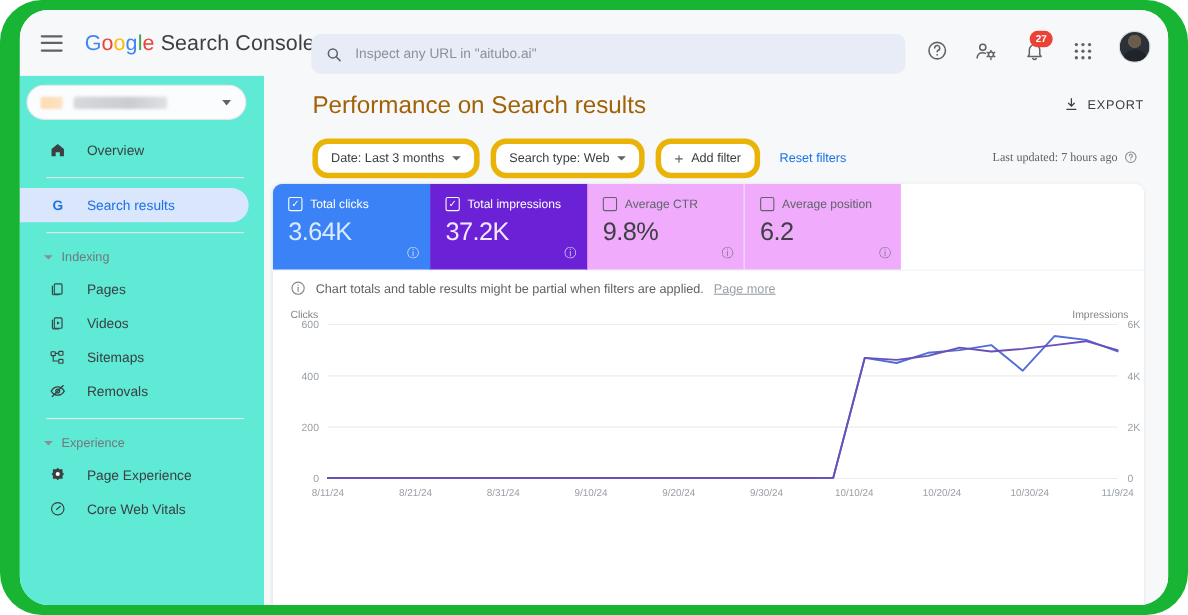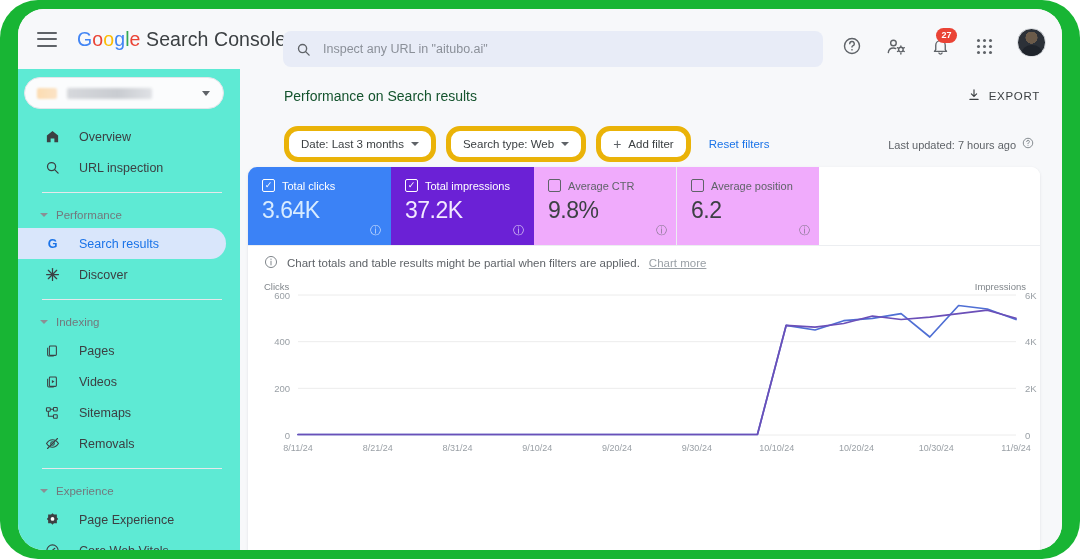--- a/index.html
+++ b/index.html
@@ -103,42 +103,42 @@
   .navsep{height:1px;background:#e6e8eb;margin:9px 18px 9px 24px;}
   .navgroup{
     display:flex;align-items:center;gap:8px;
     padding-left:22px;height:26px;color:#73777c;font-size:11.5px;cursor:pointer;
   }
   .navgroup .tri{width:0;height:0;border-left:4px solid transparent;border-right:4px solid transparent;border-top:4.5px solid #8a8f94;}
 
   
   .main{position:absolute;left:222px;top:60px;right:0;bottom:0;background:#f7f8fa;overflow:hidden;}
   .pagehead{display:flex;align-items:center;height:42px;padding:6px 22px 0 44px;}
-  .pagetitle{font-size:14px;color:#14532d;}
+  .pagetitle{font-size:22px;color:#a16207;}
   .export{
     margin-left:auto;display:flex;align-items:center;gap:8px;cursor:pointer;
     font-size:11.5px;letter-spacing:.7px;color:#3c4043;
   }
 
   .filters{display:flex;align-items:center;gap:10px;padding:8px 22px 0 44px;height:38px;}
   .chip{
     height:26px;border:5px solid #eab308;border-radius:14px;background:#fff;
     display:flex;align-items:center;gap:7px;padding:0 12px;
     font-size:11.5px;color:#3c4043;cursor:pointer;white-space:nowrap;
   }
   .chip .tri{width:0;height:0;border-left:4px solid transparent;border-right:4px solid transparent;border-top:4.5px solid #5f6368;}
   .chip.sel{background:#d3e8f7;border-color:#c6dff1;color:#1f3d52;}
   .chip.sel .blur{
     display:inline-block;width:110px;height:10px;border-radius:2px;margin-left:-3px;
     background:linear-gradient(90deg,#b6d4e8,#a9cde4 40%,#c0dcee);filter:blur(1.8px);
   }
   .chip .xmark{font-size:13px;color:#31576f;margin-left:2px;}
   .chip.add .plus{font-size:14px;color:#5f6368;line-height:0;}
   .reset{font-size:11.5px;color:#1a73e8;cursor:pointer;margin-left:8px;}
-  .lastupd{margin-left:auto;display:flex;align-items:flex-end;gap:6px;font-size:11px;color:#5f6368;padding-right:6px;}
+  .lastupd{margin-left:auto;display:flex;align-items:flex-start;gap:6px;font-size:11px;color:#5f6368;padding-right:6px;font-family:Liberation Serif, serif;}
 
   
   .card{
     position:absolute;left:8px;right:22px;top:98px;bottom:-30px;
     background:#fff;border-radius:9px;box-shadow:0 1px 3px rgba(60,64,67,.13);
     overflow:hidden;
   }
   .metrics{display:flex;height:78px;border-bottom:1px solid #eceef1;}
   .metric{
     flex:0 0 128px;position:relative;padding:12px 0 0 14px;cursor:pointer;
@@ -243,57 +243,33 @@
 
     <div class="navitem">
       <span class="ni">
         <svg width="15" height="15" viewBox="0 0 24 24" fill="#3c4043">
               <path d="M12 3 3 10.4V21h6v-6h6v6h6V10.4L12 3Z"></path>
             </svg>
       </span>
       <span>Overview</span>
     </div>
 
-    <div class="navitem">
-      <span class="ni">
-        <svg width="15" height="15" viewBox="0 0 24 24" fill="none" stroke="#3c4043" stroke-width="2">
-          <circle cx="10.5" cy="10.5" r="6.5"></circle>
-              <line x1="15.4" y1="15.4" x2="21" y2="21" stroke-linecap="round"></line>
-        </svg>
-      </span>
-      <span>URL inspection</span>
-    </div>
 
     <div class="navsep"></div>
 
-    <div class="navgroup">
-      <span class="tri"></span>
-      <span>Performance</span>
-    </div>
 
     <div class="navitem active">
       <span class="ni">
         <svg width="15" height="15" viewBox="0 0 24 24">
               <text x="12" y="19" font-size="20" font-family="Liberation Sans, sans-serif" text-anchor="middle" fill="#1a73e8" font-weight="bold">G</text>
             </svg>
       </span>
       <span>Search results</span>
     </div>
 
-    <div class="navitem">
-      <span class="ni">
-        <svg width="15" height="15" viewBox="0 0 24 24" stroke="#3c4043" stroke-width="2" stroke-linecap="round">
-          <line x1="12" y1="2.5" x2="12" y2="21.5"></line>
-              <line x1="2.5" y1="12" x2="21.5" y2="12"></line>
-          <line x1="5.3" y1="5.3" x2="18.7" y2="18.7"></line>
-              <line x1="18.7" y1="5.3" x2="5.3" y2="18.7"></line>
-        </svg>
-      </span>
-      <span>Discover</span>
-    </div>
 
     <div class="navsep"></div>
 
     <div class="navgroup">
       <span class="tri"></span>
       <span>Indexing</span>
     </div>
 
     <div class="navitem">
       <span class="ni">
@@ -448,21 +424,21 @@
 
       <div class="notice">
         <span>
           <svg width="14" height="14" viewBox="0 0 24 24" fill="none" stroke="#80868b" stroke-width="1.7">
             <circle cx="12" cy="12" r="9.5"></circle>
                 <line x1="12" y1="10.6" x2="12" y2="17" stroke-linecap="round"></line>
             <circle cx="12" cy="7.2" r="1.1" fill="#80868b" stroke="none"></circle>
           </svg>
         </span>
         <span>Chart totals and table results might be partial when filters are applied.</span>
-        <a href="#">Chart more</a>
+        <a href="#">Page more</a>
       </div>
 
       <div class="chartarea">
         <div class="axtitle" style="left:16px;top:-4px;">Clicks</div>
         <div class="axtitle" style="right:14px;top:-4px;">Impressions</div>
         <svg class="chartsvg" id="chart-svg" width="818" height="175">
               <line x1="50" x2="768" y1="150" y2="150" stroke="#ececec" stroke-width="1"></line>
               <text x="42" y="153.5" text-anchor="end" font-size="9.5" fill="#9aa0a6" font-family="Liberation Sans, sans-serif">0</text>
               <text x="777" y="153.5" text-anchor="start" font-size="9.5" fill="#9aa0a6" font-family="Liberation Sans, sans-serif">0</text>
               <line x1="50" x2="768" y1="103.33333333333334" y2="103.33333333333334" stroke="#ececec" stroke-width="1"></line>

